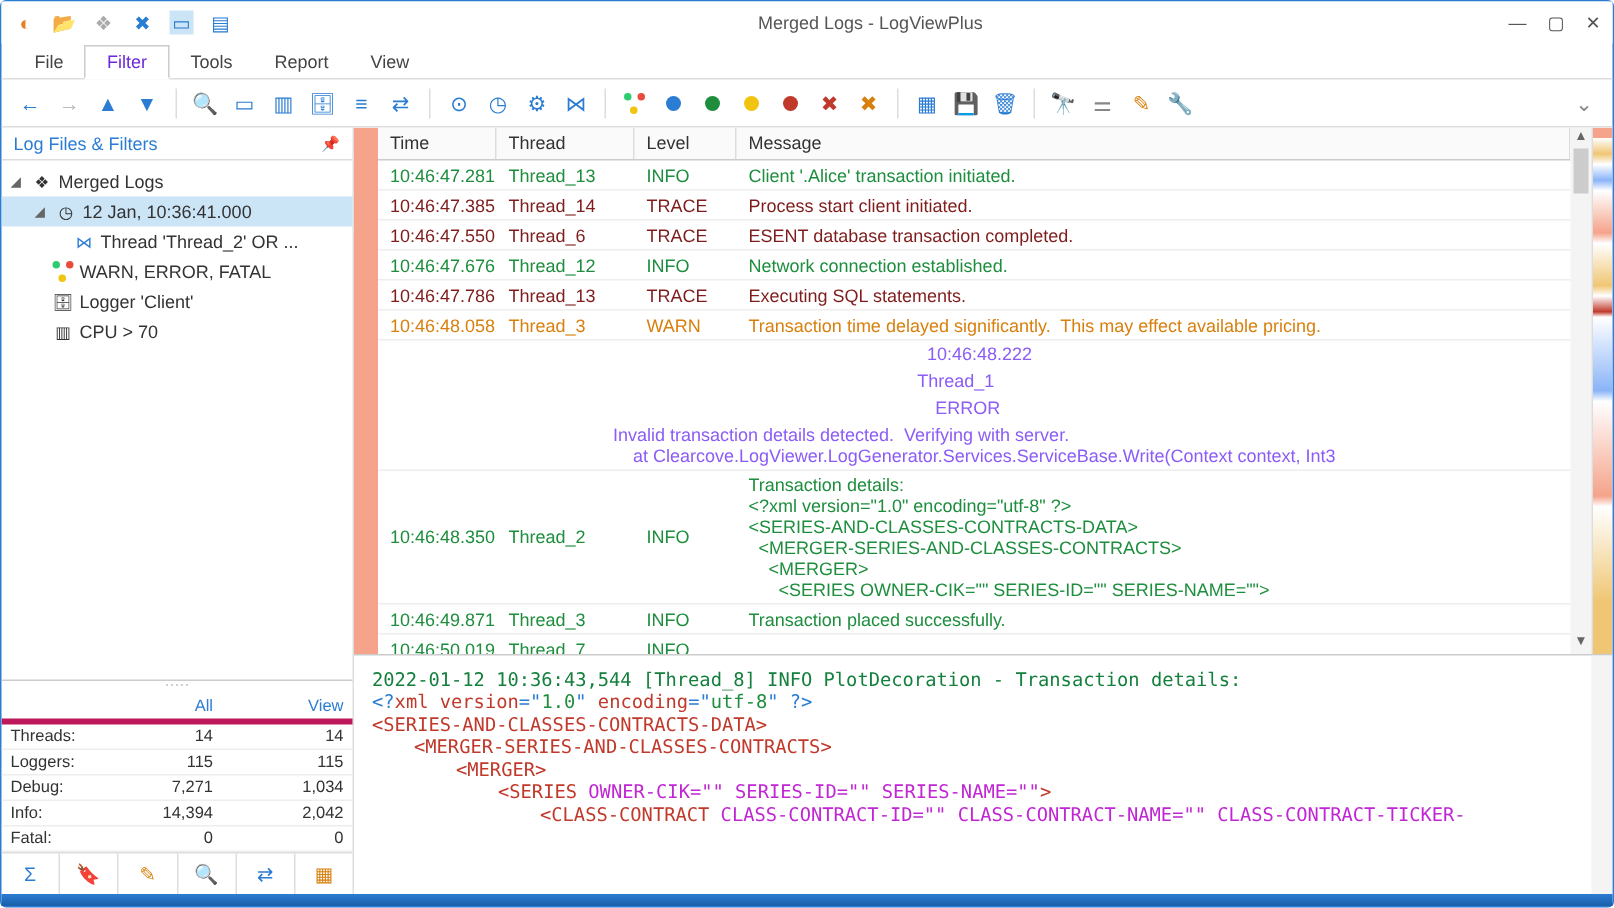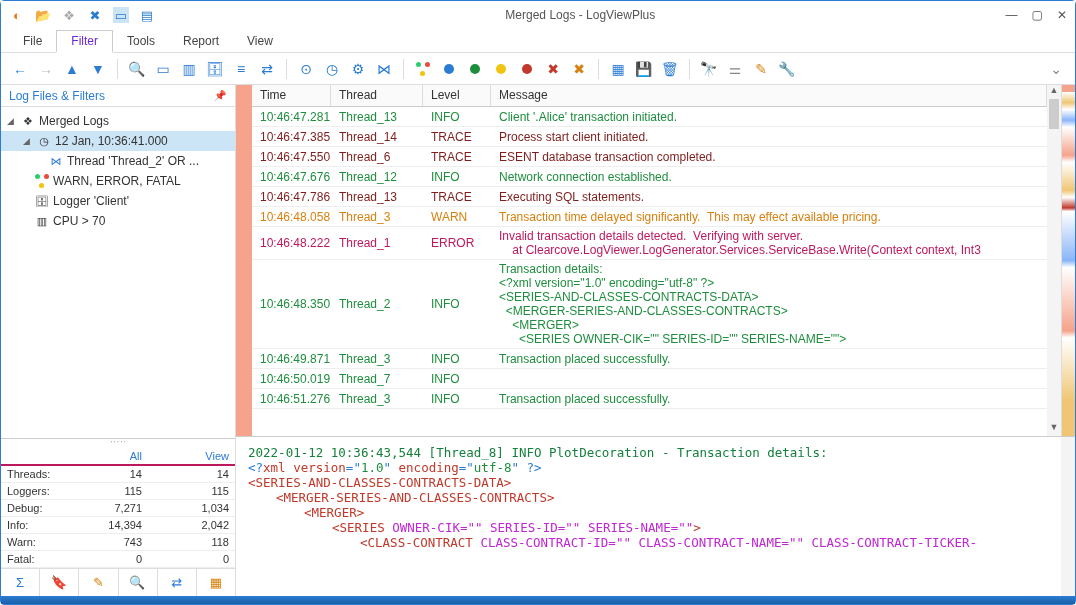--- a/index.html
+++ b/index.html
@@ -24,21 +24,21 @@
 .side-header .pin { margin-left: auto; color: #888; font-size: 10px; }
 .tree { flex: 0 0 auto; padding: 4px 0; }
 .tree-row { display: flex; align-items: center; height: 20px; padding: 0 6px; gap: 4px; cursor: pointer; font-size: 12px; }
 .tree-row.sel { background: #cce5f6; }
 .tree-row .indent1 { width: 12px; }
 .tree-row .indent2 { width: 24px; }
 .tree-row .indent3 { width: 38px; }
 .tree-row .caret { width: 10px; font-size: 9px; color: #666; }
 .tree-icon { width: 14px; height: 14px; display: inline-flex; align-items: center; justify-content: center; font-size: 11px; }
 .side-split { border-top: 1px solid #ccc; text-align: center; color: #aaa; font-size: 10px; height: 10px; line-height: 6px; }
-.stats-hdr { display: flex; border-bottom: 2px solid #be185d; }
+.stats-hdr { display: flex; border-bottom: 4px solid #be185d; }
 .stats-hdr > div { flex: 1; text-align: right; padding: 2px 6px; color: #2b7cd3; font-size: 11px; cursor: pointer; }
 .stats-hdr > div:first-child { flex: 0 0 60px; }
 .stats-row { display: flex; border-bottom: 1px solid #eee; font-size: 11px; }
 .stats-row > div { flex: 1; text-align: right; padding: 2px 6px; }
 .stats-row > div:first-child { flex: 0 0 60px; text-align: left; }
 .side-bottom { margin-top: auto; border-top: 1px solid #ddd; display: flex; height: 28px; }
 .side-bottom .sb-btn { flex: 1; display: flex; align-items: center; justify-content: center; border-right: 1px solid #ddd; cursor: pointer; font-size: 13px; }
 .side-bottom .sb-btn:last-child { border-right: none; }
 .content { flex: 1; display: flex; flex-direction: column; overflow: hidden; }
 .grid-wrap { flex: 1; display: flex; overflow: hidden; }
@@ -50,21 +50,21 @@
 .col-thread { width: 92px; }
 .col-level { width: 68px; }
 .col-msg { flex: 1; }
 .grid-body { flex: 1; overflow: hidden; }
 .grid-row { display: flex; border-bottom: 1px solid #eee; font-size: 12px; min-height: 20px; align-items: center; position: relative; }
 .grid-row > div { padding: 2px 8px; }
 .grid-row .col-msg { white-space: pre; overflow: hidden; }
 .lvl-INFO { color: #1e8e3e; }
 .lvl-TRACE { color: #7f1d1d; }
 .lvl-WARN { color: #d8800e; }
-.lvl-ERROR { color: #be185d; }
+.lvl-ERROR { color: #8b5cf6; flex-direction: column; }
 .minimap { width: 14px; background: linear-gradient(to bottom, #f5a38a 0%, #f5a38a 2%, #fff 2%, #f0c674 5%, #fff 7%, #8ab4f8 10%, #fff 12%, #f5a38a 20%, #fff 22%, #f0c674 30%, #fff 32%, #c0392b 35%, #fff 36%, #8ab4f8 50%, #fff 52%, #f5a38a 70%, #fff 72%, #f0c674 90%); border-left: 1px solid #ddd; }
 .scrollbar { width: 14px; background: #f4f4f4; display: flex; flex-direction: column; }
 .scrollbar .sb-arrow { height: 14px; text-align: center; font-size: 9px; color: #666; }
 .scrollbar .sb-thumb { background: #ccc; width: 10px; margin: 0 2px; height: 30px; }
 .detail-pane { height: 160px; border-top: 1px solid #ccc; padding: 8px 12px; font-family: Consolas, monospace; font-size: 12.5px; overflow: hidden; position: relative; background: #fff; }
 .detail-pane .db-tag { color: #c0392b; }
 .detail-pane .db-attr { color: #c026d3; }
 .detail-pane .db-val { color: #1e8e3e; }
 .detail-pane .db-el { color: #2b7cd3; }
 .detail-pane .db-plain { color: #15803d; }
@@ -226,25 +226,20 @@
             <div>Debug:</div>
             <div>7,271</div>
             <div>1,034</div>
           </div>
           <div class="stats-row">
             <div>Info:</div>
             <div>14,394</div>
             <div>2,042</div>
           </div>
           <div class="stats-row">
-            <div>Warn:</div>
-            <div>743</div>
-            <div>118</div>
-          </div>
-          <div class="stats-row">
             <div>Fatal:</div>
             <div>0</div>
             <div>0</div>
           </div>
         </div>
 
       <div class="side-bottom">
         <div class="sb-btn" style="color:#2b7cd3">Σ</div>
         <div class="sb-btn" style="color:#c0392b">🔖</div>
         <div class="sb-btn" style="color:#d8800e">✎</div>

